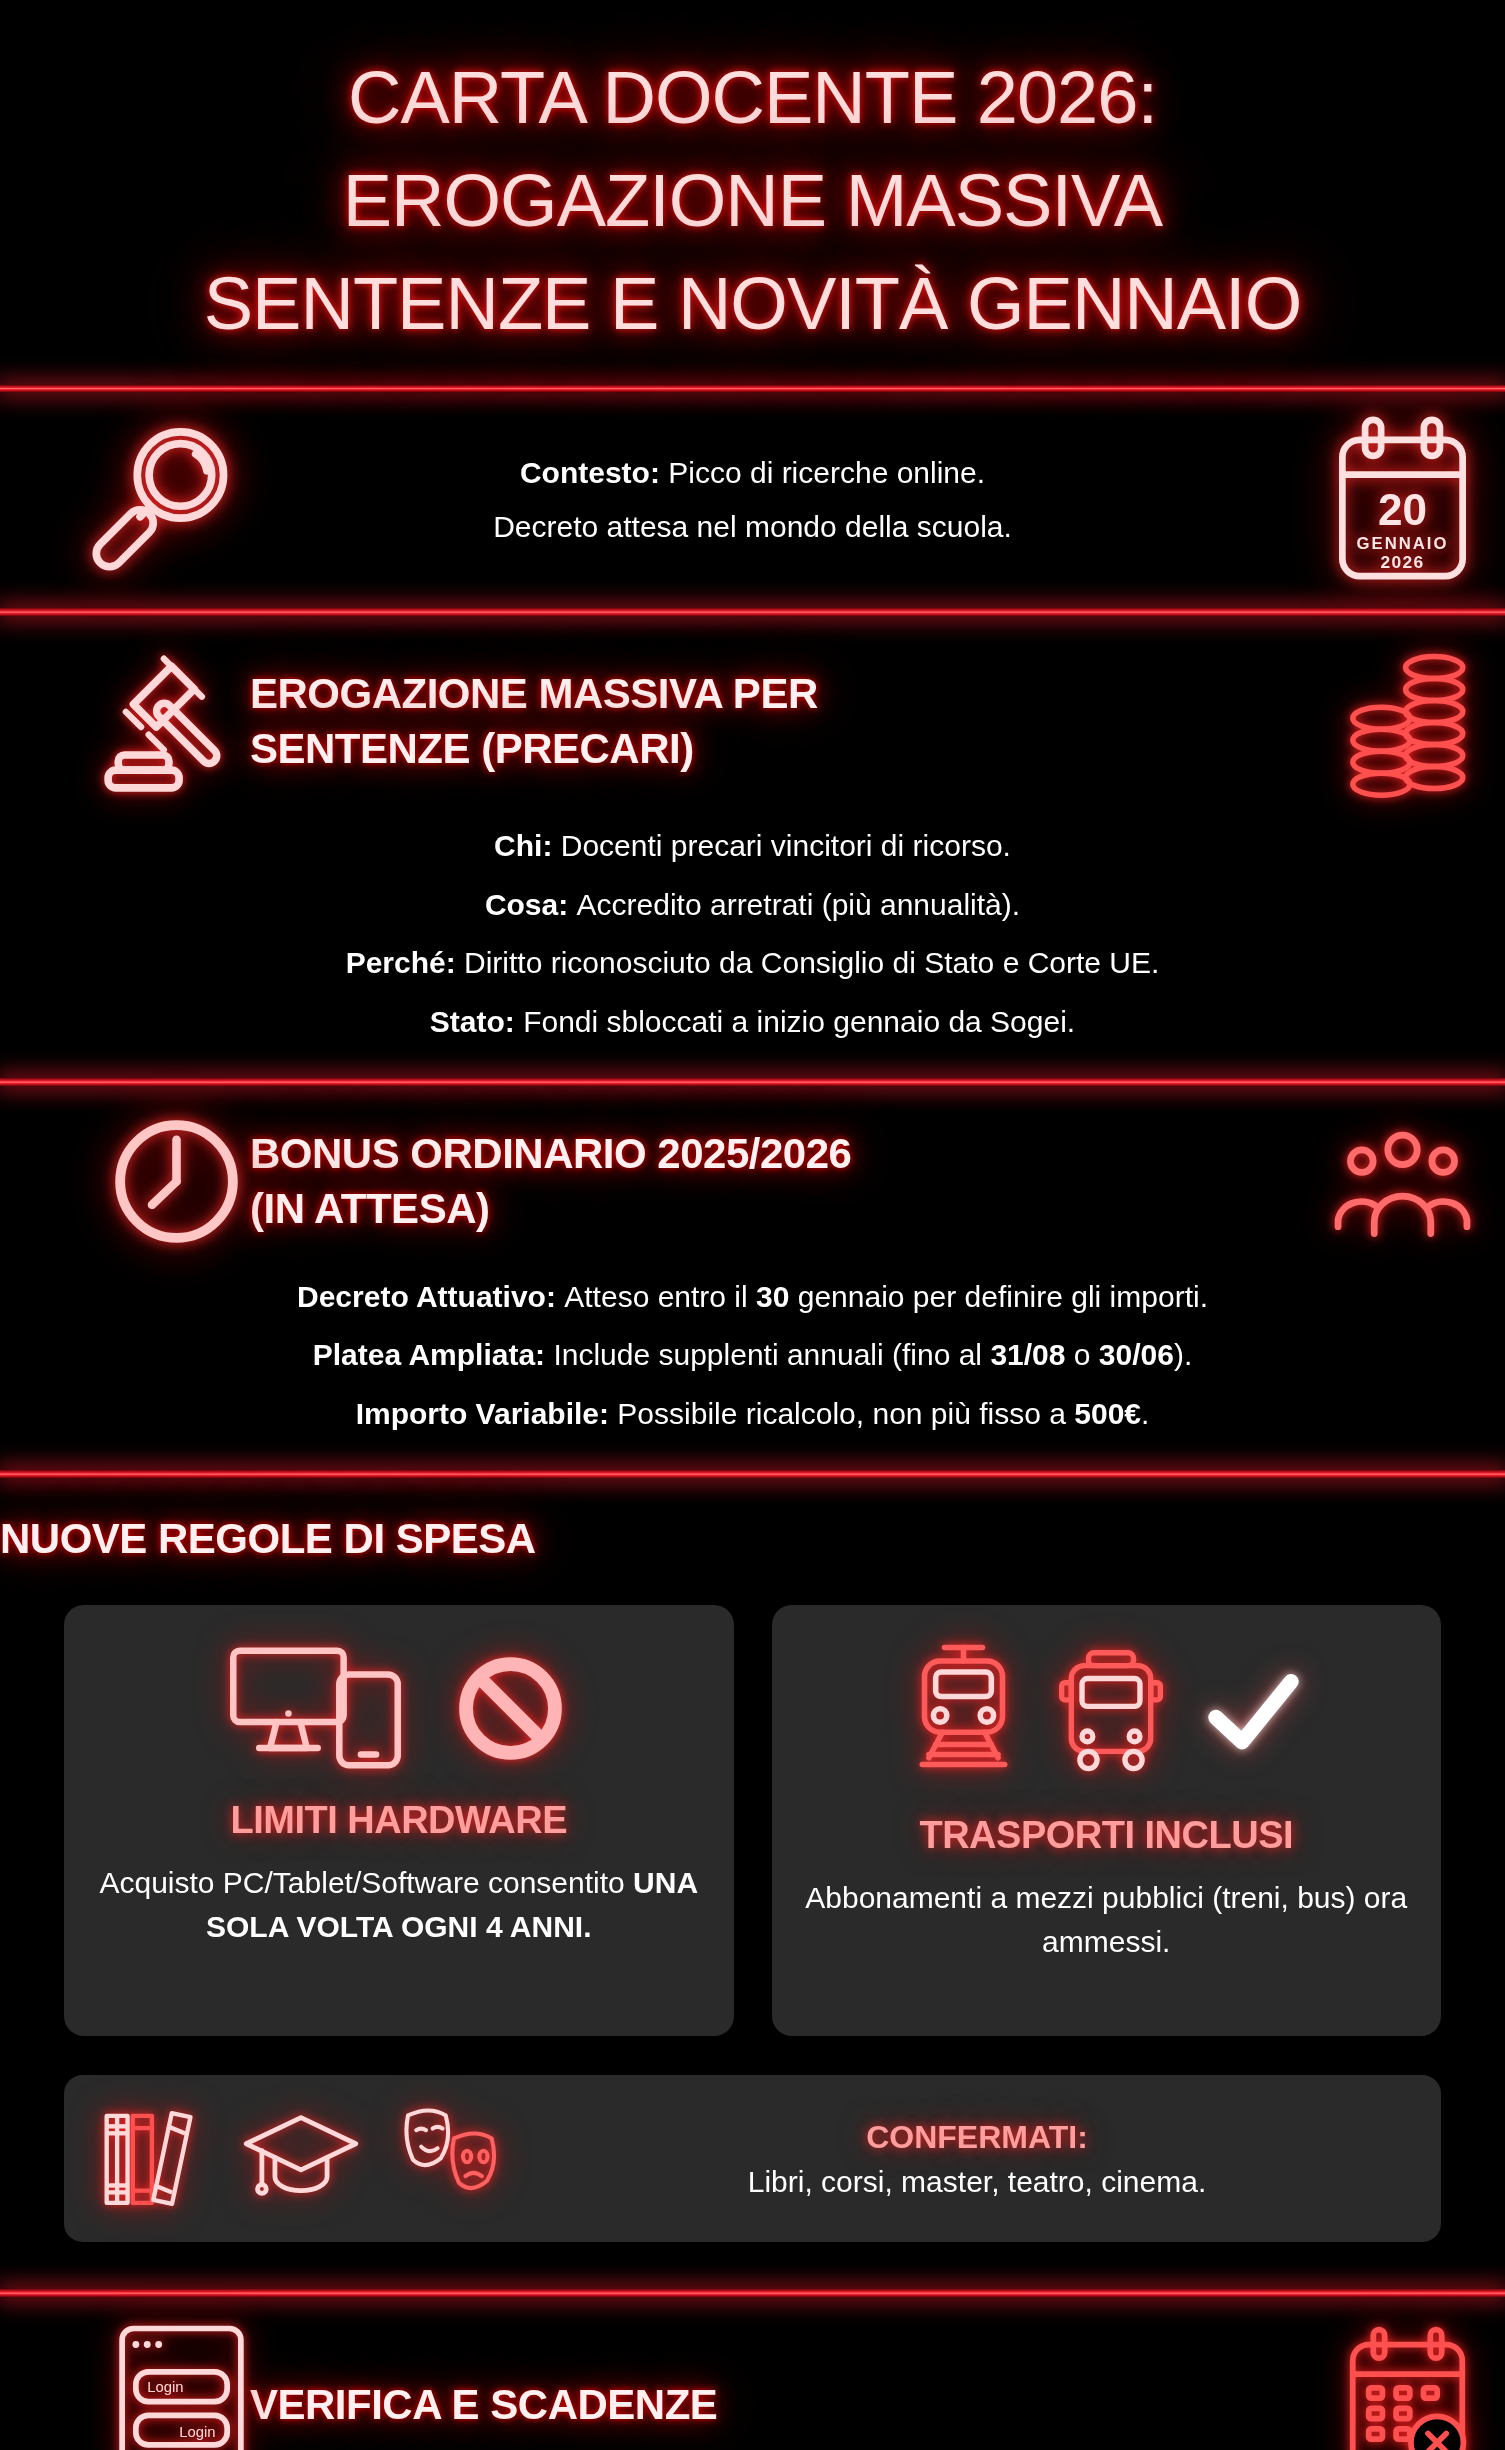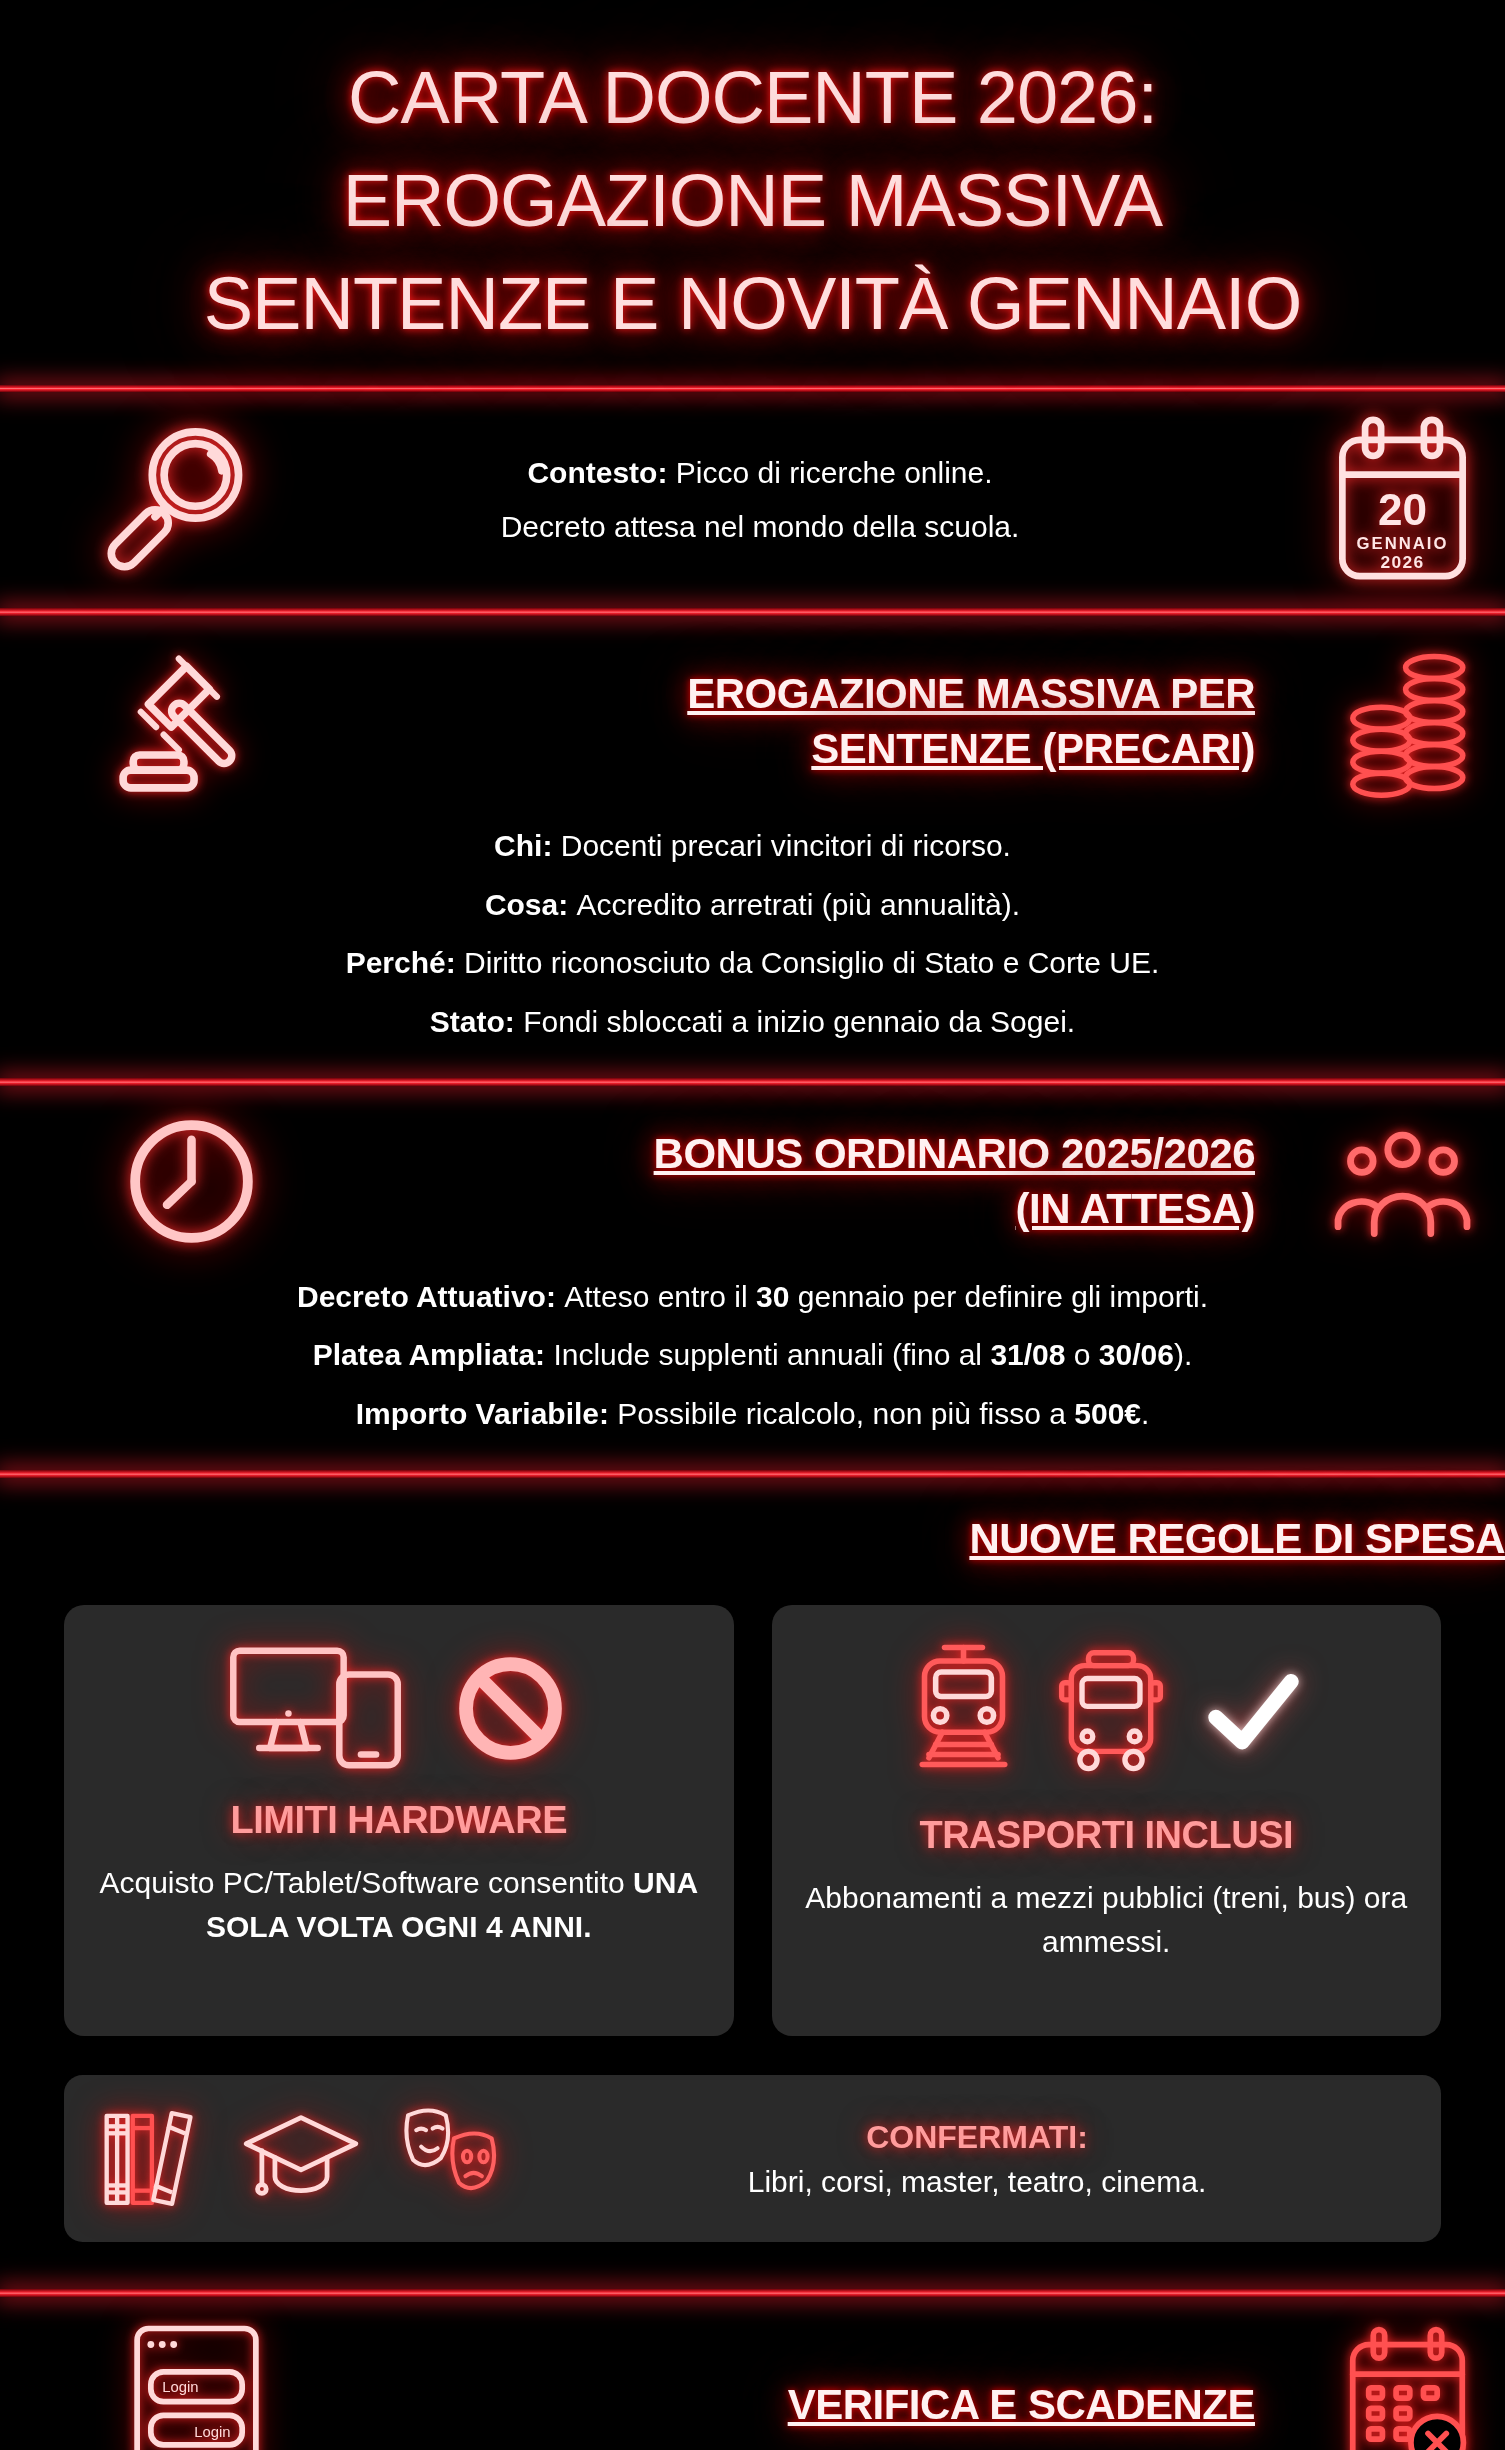--- a/index.html
+++ b/index.html
@@ -14,27 +14,26 @@
     box-shadow:0 0 22.5px 4.9px rgba(255,30,45,.55);
   }
   
   .title-block{padding:47px 19.6px 29px;text-align:center;}
   .title-line{
     font-size:74px;font-weight:400;letter-spacing:-1px;line-height:1.39;
     color:#ffdede;
     text-shadow:0 0 8.8px #ff1a1a,0 0 27px #d00000,0 0 59px #990000,0 0 93px #6e0000;
   }
   
-  .row3{display:grid;grid-template-columns:221px 1fr 221px;align-items:center;padding:0 29px;margin-left:15px;}
+  .row3{display:grid;grid-template-columns:221px 1fr 221px;align-items:center;padding:0 29px;}
   .icon-cell{display:flex;justify-content:flex-end;align-items:center;}
   .sec-header{
-    text-align:right;font-size:42px;font-weight:700;letter-spacing:-0.5px;line-height:1.3;
+    text-align:left;font-size:42px;font-weight:700;letter-spacing:-0.5px;line-height:1.3;
     color:#fff1f1;
     text-shadow:0 0 7.8px #e80000,0 0 27px #b00000,0 0 54px #700000;
-    text-decoration:underline;
   }
   .lines{text-align:center;padding:12.3px 44px 27px;}
   .line{font-size:30px;line-height:1.95;color:#ffffff;font-weight:400;}
   .line .b{font-weight:700;}
   
   .sec-contesto{min-height:216px;}
   .sec-contesto .line{line-height:1.8;}
   
   .sec{padding-top:22px;}
   

